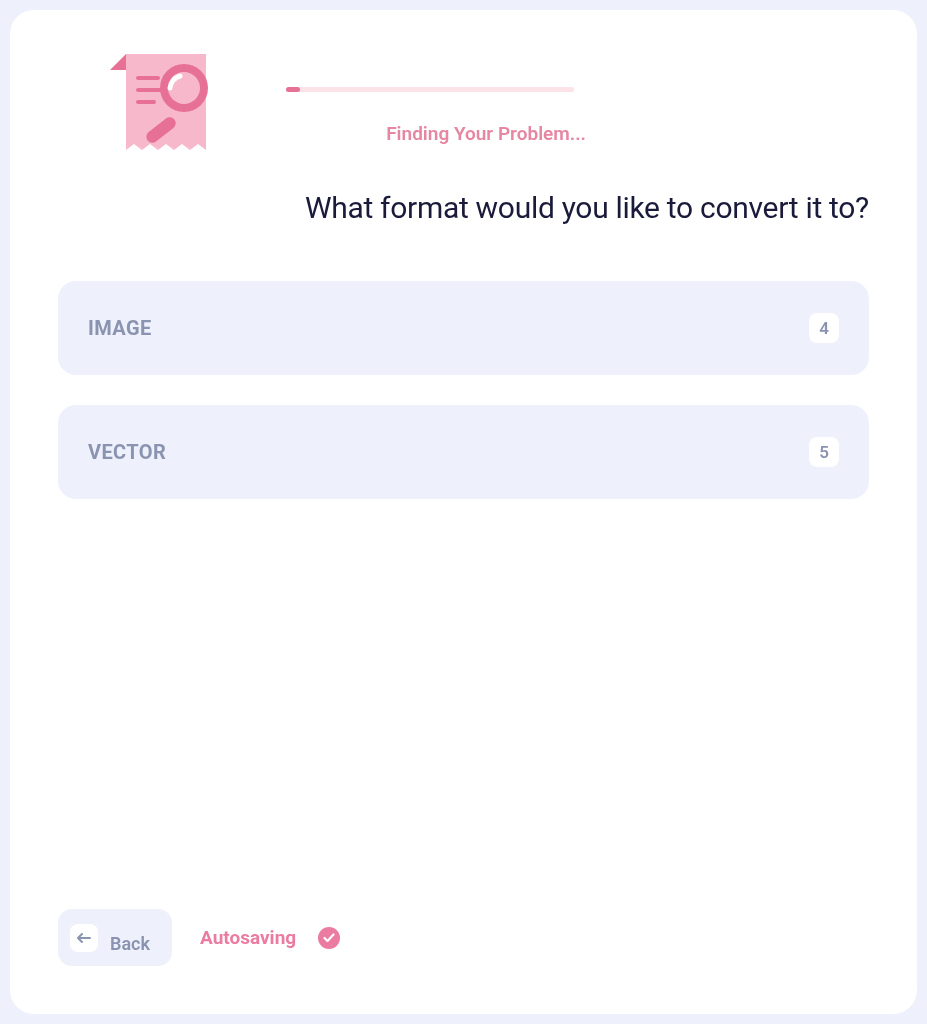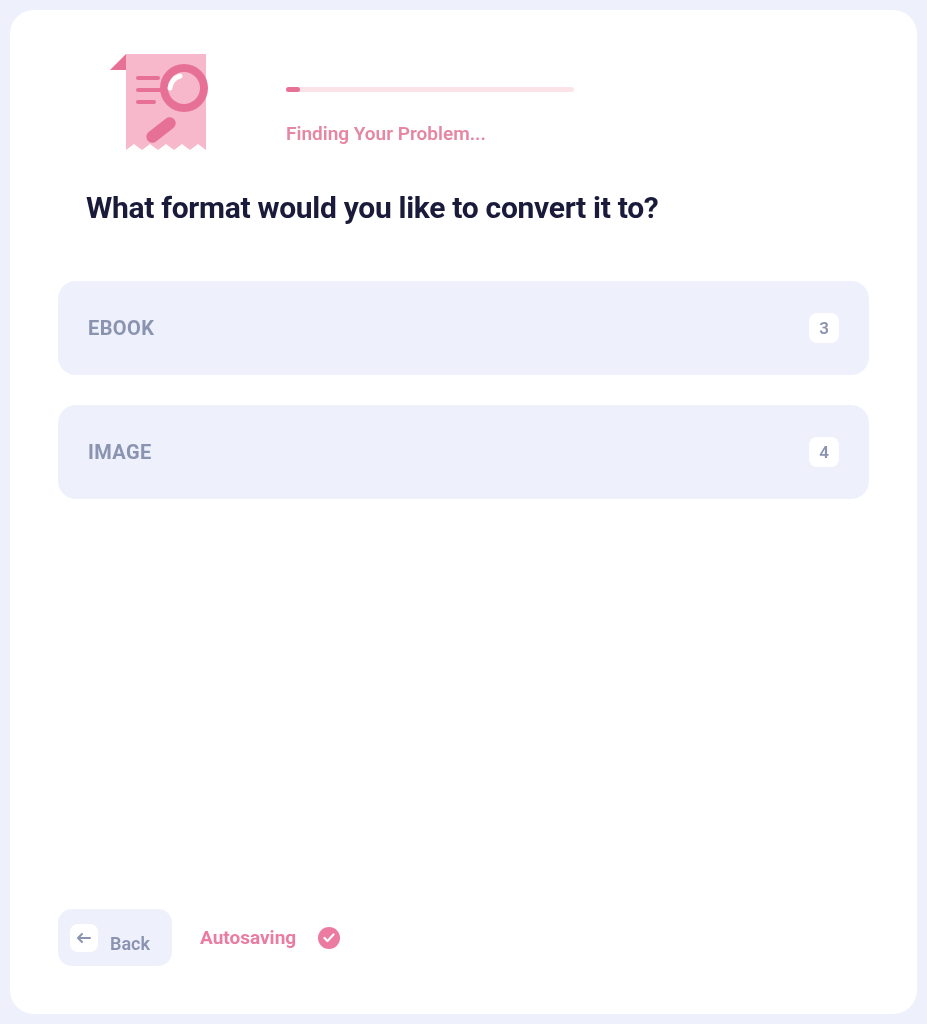--- a/index.html
+++ b/index.html
@@ -12,20 +12,21 @@
   }
   .card {
     background: #ffffff;
     border-radius: 24px;
     width: 100%;
     height: 100%;
     padding: 36px 48px 48px 48px;
     position: relative;
     display: flex;
     flex-direction: column;
+    text-align: right;
   }
   .header-row {
     display: flex;
     align-items: center;
     gap: 60px;
     margin-bottom: 24px;
     padding-left: 48px;
   }
   .illustration {
     width: 120px;
@@ -56,21 +57,21 @@
     background: #e77196;
     border-radius: 3px;
   }
   .progress-label {
     color: #e686a3;
     font-size: 19px;
     font-weight: 600;
   }
   .question {
     font-size: 30px;
-    font-weight: 700;
+    font-weight: 400;
     color: #1a1b3a;
     margin-left: 28px;
     margin-bottom: 56px;
     letter-spacing: -0.3px;
   }
   .options {
     display: flex;
     flex-direction: column;
     gap: 30px;
     flex: 1;
@@ -190,26 +191,26 @@
         <div class="progress-fill"></div>
       </div>
       <div class="progress-label">Finding Your Problem...</div>
     </div>
   </div>
 
   <h1 class="question">What format would you like to convert it to?</h1>
 
   <div class="options">
     <div class="option">
-      <span class="option-label">EBOOK</span>
-      <span class="option-key">3</span>
-    </div>
-    <div class="option">
       <span class="option-label">IMAGE</span>
       <span class="option-key">4</span>
+    </div>
+    <div class="option">
+      <span class="option-label">VECTOR</span>
+      <span class="option-key">5</span>
     </div>
   </div>
 
   <div class="footer-row">
     <div class="back-btn">
       <div class="back-arrow-box">
         <svg width="14" height="12" viewBox="0 0 14 12">
             <path d="M13 6 L1 6 M5 2 L1 6 L5 10" stroke="#8a93b0" stroke-width="2" fill="none" stroke-linecap="round" stroke-linejoin="round"></path>
           </svg>
       </div>

